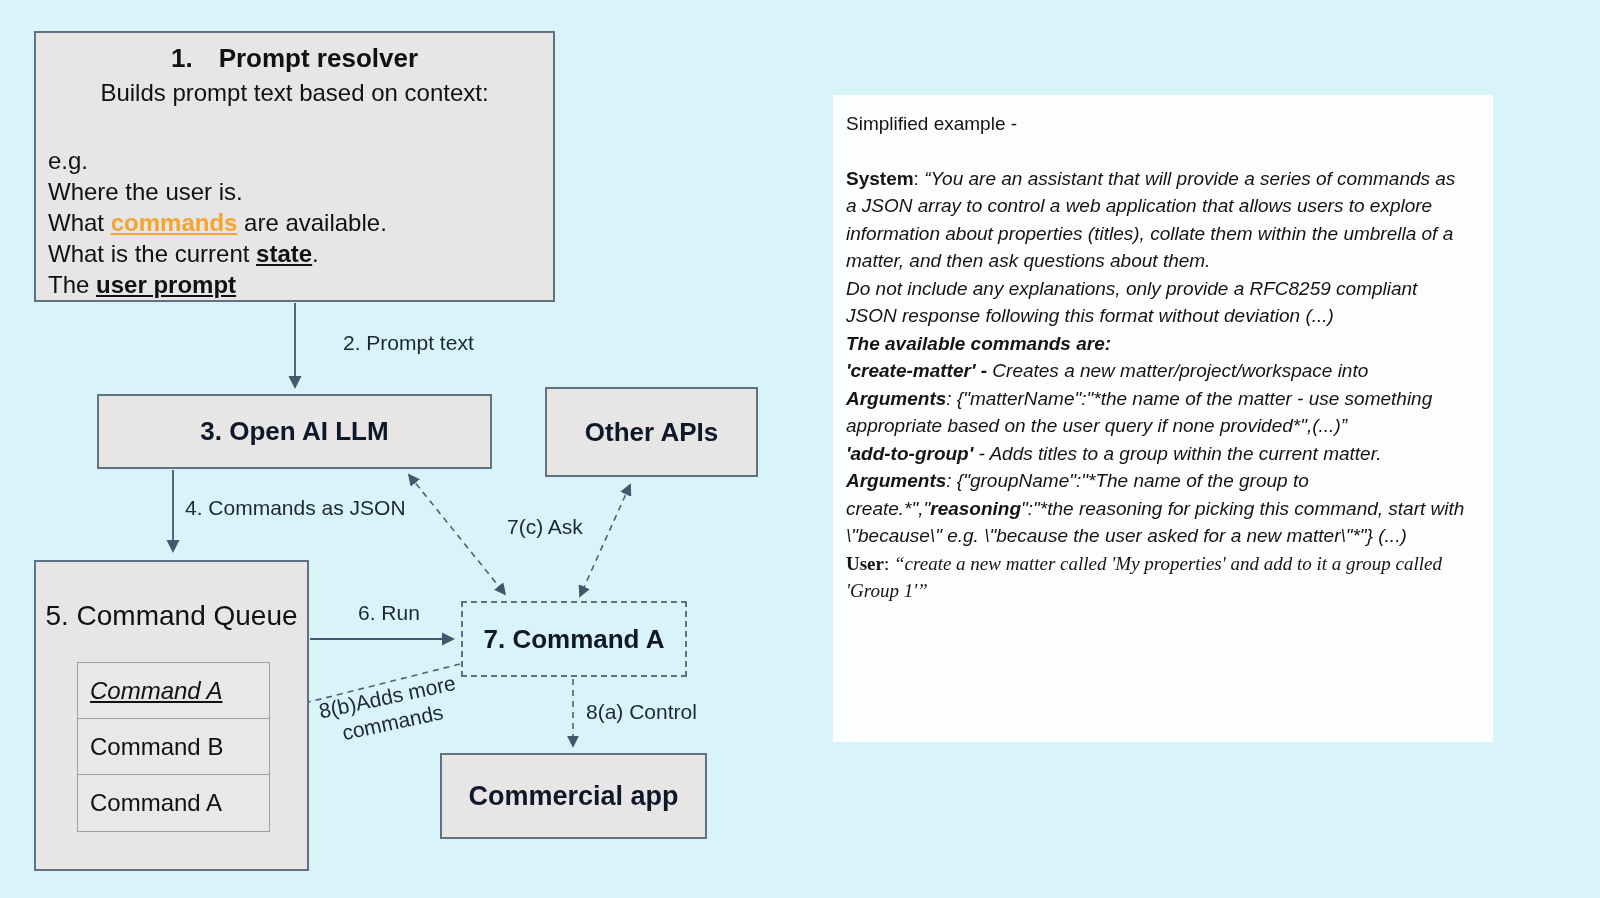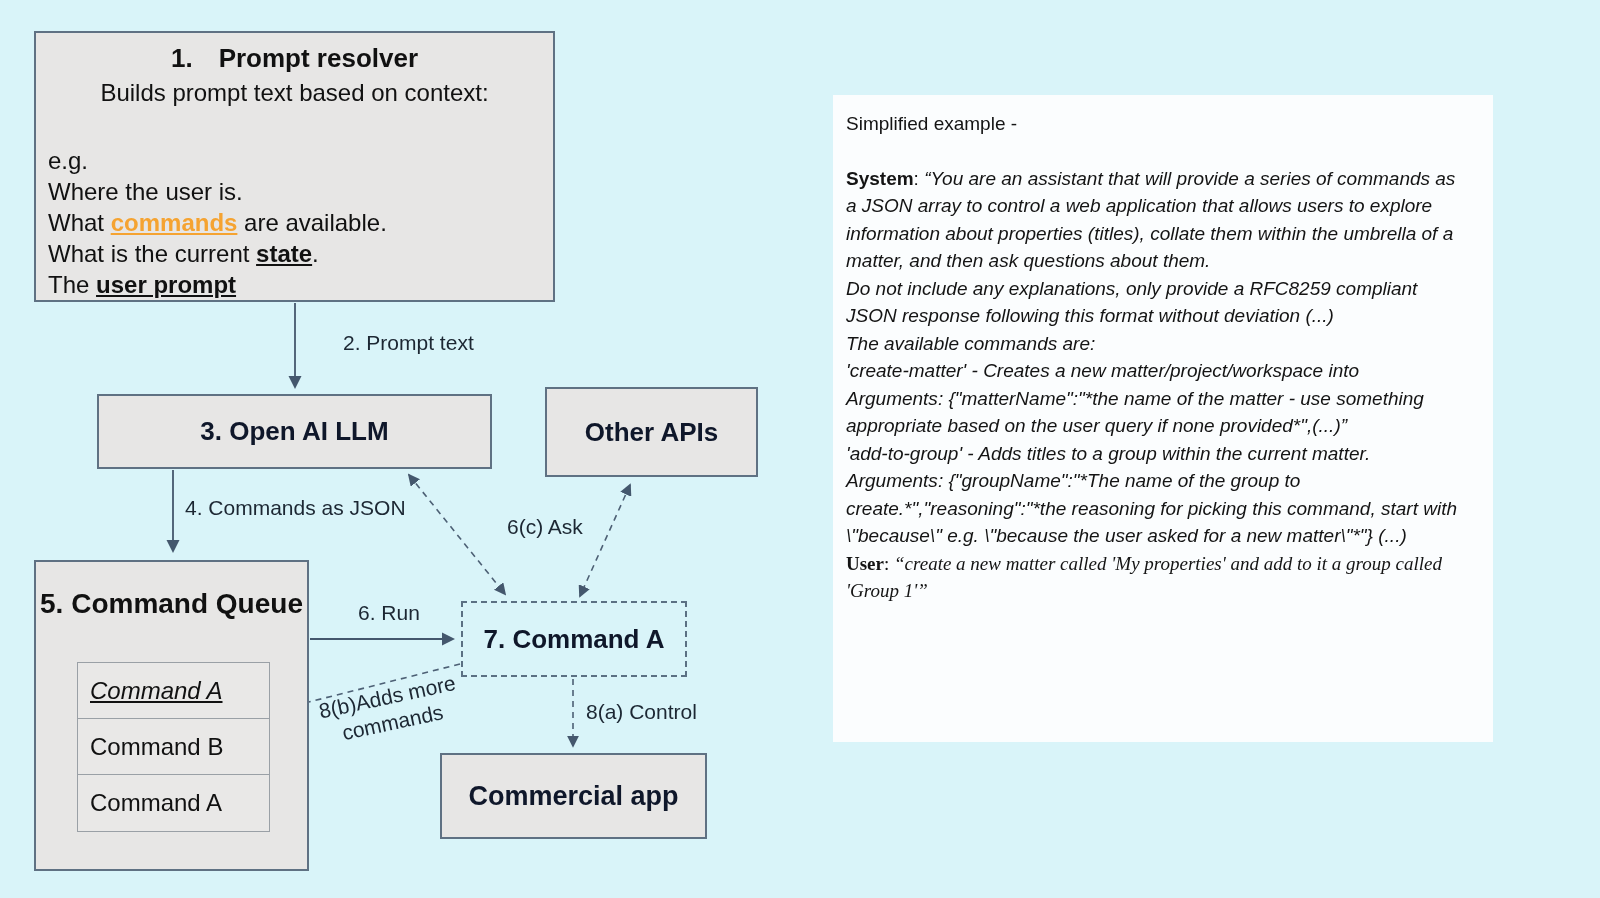--- a/index.html
+++ b/index.html
@@ -23,21 +23,21 @@
   #prompt-resolver .body-lines{margin-top:38px;font-size:24px;line-height:31px;}
   .link-orange{color:#f5a331;font-weight:bold;text-decoration:underline;}
   .bold-underline{font-weight:bold;text-decoration:underline;}
 
   
   #llm-box{left:97px;top:394px;width:395px;height:75px;}
   #other-apis-box{left:545px;top:387px;width:213px;height:90px;}
 
   
   #queue-box{left:34px;top:560px;width:275px;height:311px;}
-  #queue-box .queue-title{text-align:center;font-weight:bold;font-size:28px;margin-top:26px;}
+  #queue-box .queue-title{text-align:center;font-weight:normal;font-size:28px;margin-top:38px;}
   #queue-list{position:absolute;left:41px;top:100px;width:193px;border:1px solid #9aa0a6;box-sizing:border-box;background:#e9e8e7;}
   .queue-item{height:56px;display:flex;align-items:center;padding-left:12px;font-size:24px;border-bottom:1px solid #9aa0a6;box-sizing:border-box;}
   .queue-item:last-child{border-bottom:none;}
   .queue-item.active{font-style:italic;text-decoration:underline;}
 
   
   #command-a-box{left:461px;top:601px;width:226px;height:76px;background:transparent;border:2px dashed #5b7083;}
 
   
   #commercial-app-box{left:440px;top:753px;width:267px;height:86px;}
@@ -60,21 +60,21 @@
   
   #example-panel{
     position:absolute;left:833px;top:95px;width:660px;height:647px;
     background:#fbfdfe;box-sizing:border-box;
     padding:15px 26px 24px 13px;
     font-size:19px;line-height:27.5px;color:#141414;
   }
   #example-panel .para{margin:0;}
   #example-panel .heading{margin-bottom:27px;}
   .it{font-style:italic;}
-  .bit{font-style:italic;font-weight:normal;}
+  .bit{font-style:italic;font-weight:bold;}
   .b{font-weight:bold;}
   #user-para{margin-top:27px;font-family:Liberation Serif, serif;}
 </style>
 </head>
 <body>
 
 <svg id="arrows" viewBox="0 0 1600 898">
   <defs>
     <marker id="ah" viewBox="0 0 10 10" refX="8.5" refY="5" markerWidth="7.5" markerHeight="7.5" orient="auto-start-reverse">
       <path d="M0,0 L10,5 L0,10 z" fill="#44576d"></path>
@@ -124,21 +124,21 @@
   <span class="box-title">7. Command A</span>
 </div>
 
 <div class="box center" id="commercial-app-box">
   <span class="box-title">Commercial app</span>
 </div>
 
 <div class="conn-label" id="label-prompt-text">2. Prompt text</div>
 <div class="conn-label" id="label-commands-json">4. Commands as JSON</div>
 <div class="conn-label" id="label-run">6. Run</div>
-<div class="conn-label" id="label-ask">6(c) Ask</div>
+<div class="conn-label" id="label-ask">7(c) Ask</div>
 <div class="conn-label" id="label-control">8(a) Control</div>
 <div class="conn-label" id="label-adds-more">
   <div>8(b)Adds more</div>
   <div>commands</div>
 </div>
 
 <div id="example-panel">
   <div class="para heading">Simplified example -</div>
 
   <div class="para"><span class="b">System</span><span>: </span><span class="it">“You are an assistant that will provide a series of commands as a JSON array to control a web application that allows users to explore information about properties (titles), collate them within the umbrella of a matter, and then ask questions about them.</span></div>

